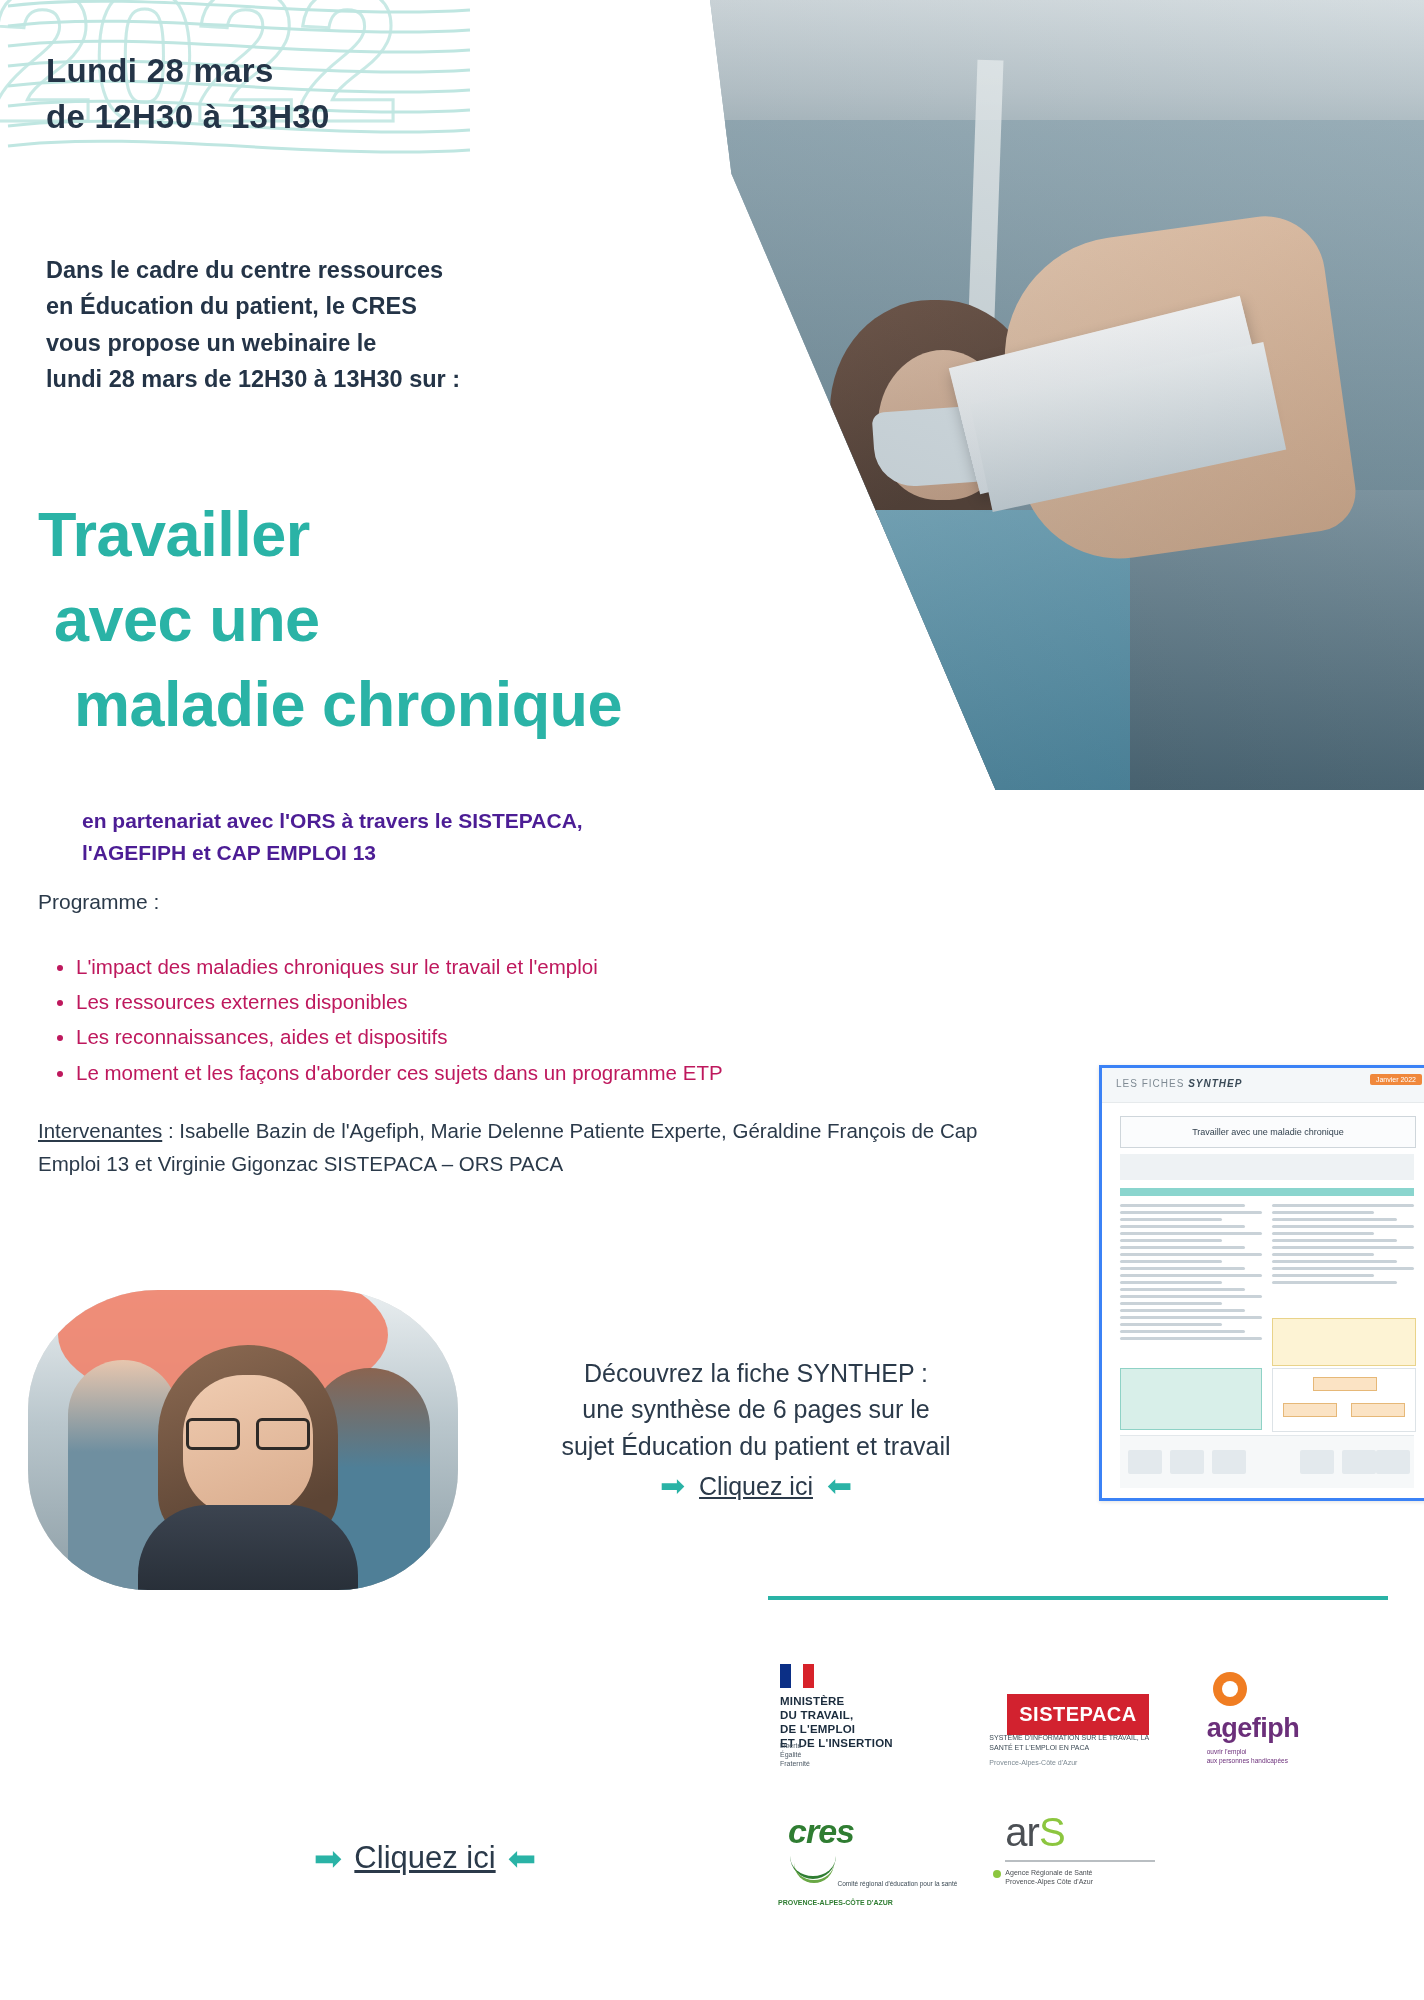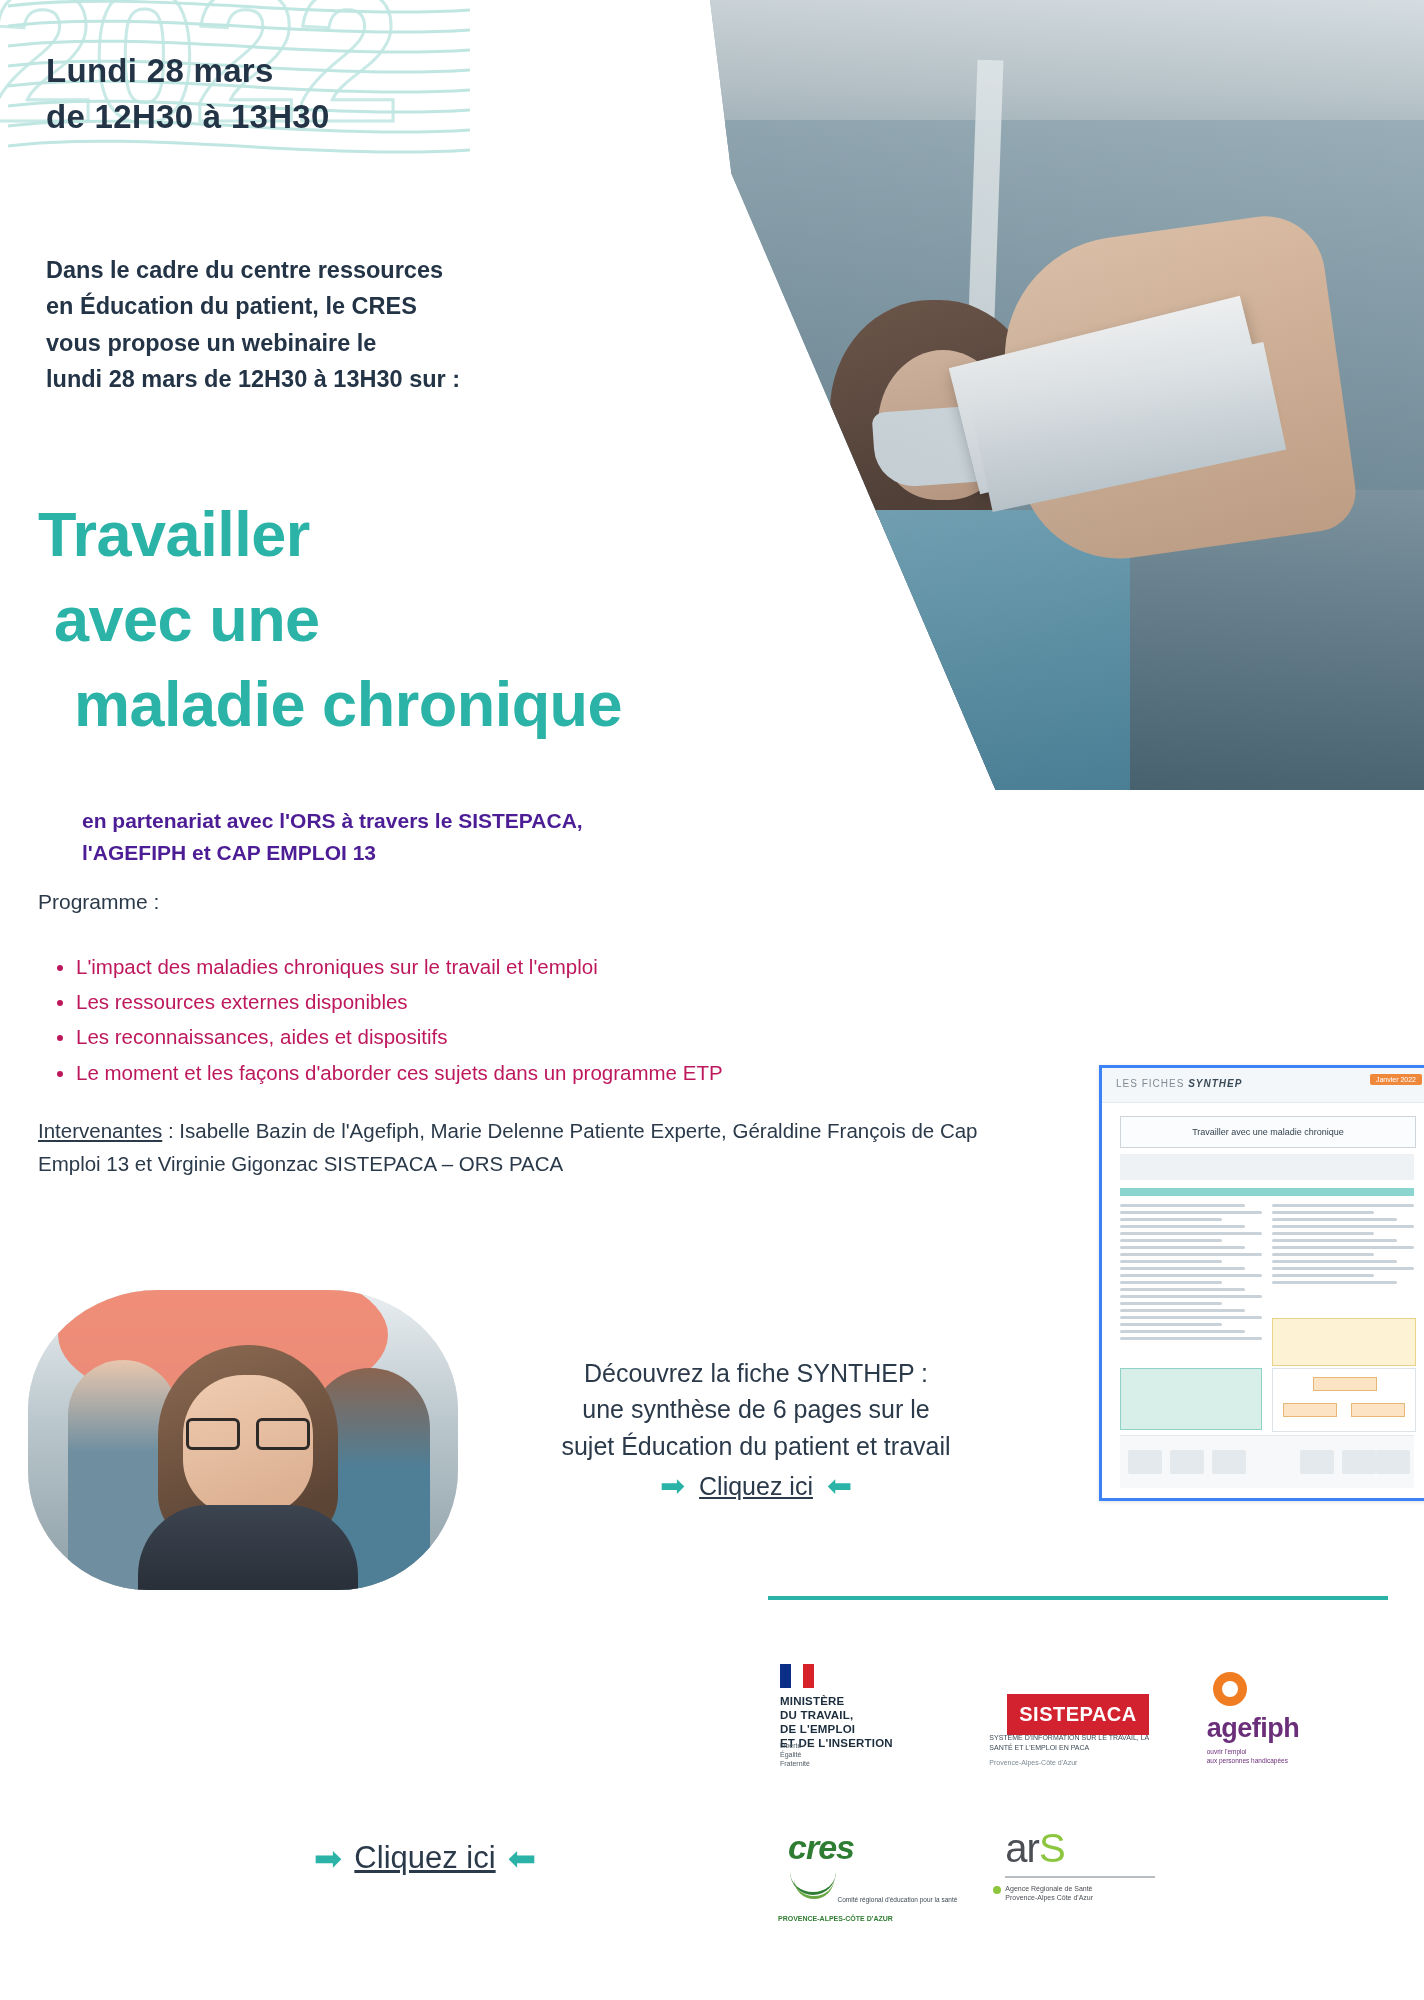--- a/index.html
+++ b/index.html
@@ -408,21 +408,21 @@
 
   
   .logos {
     position: absolute;
     left: 768px;
     top: 1650px;
     width: 620px;
     display: grid;
     grid-template-columns: repeat(3, 1fr);
     grid-auto-rows: 128px;
-    gap: 28px 14px;
+    gap: 12px 14px;
   }
   .logo-card {
     background: #ffffff;
     display: flex;
     align-items: center;
     justify-content: center;
     position: relative;
     overflow: hidden;
   }
 

